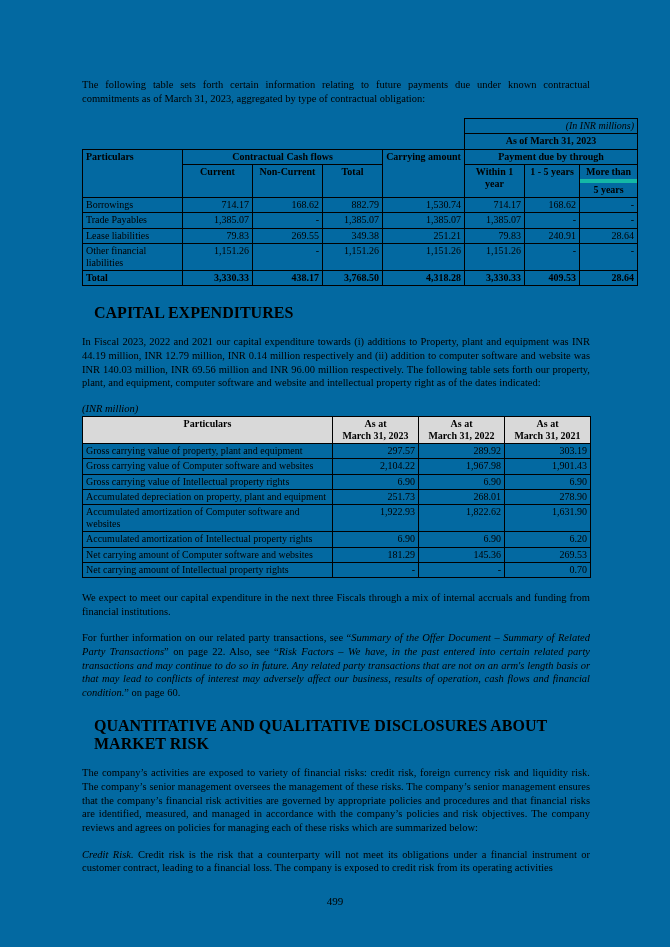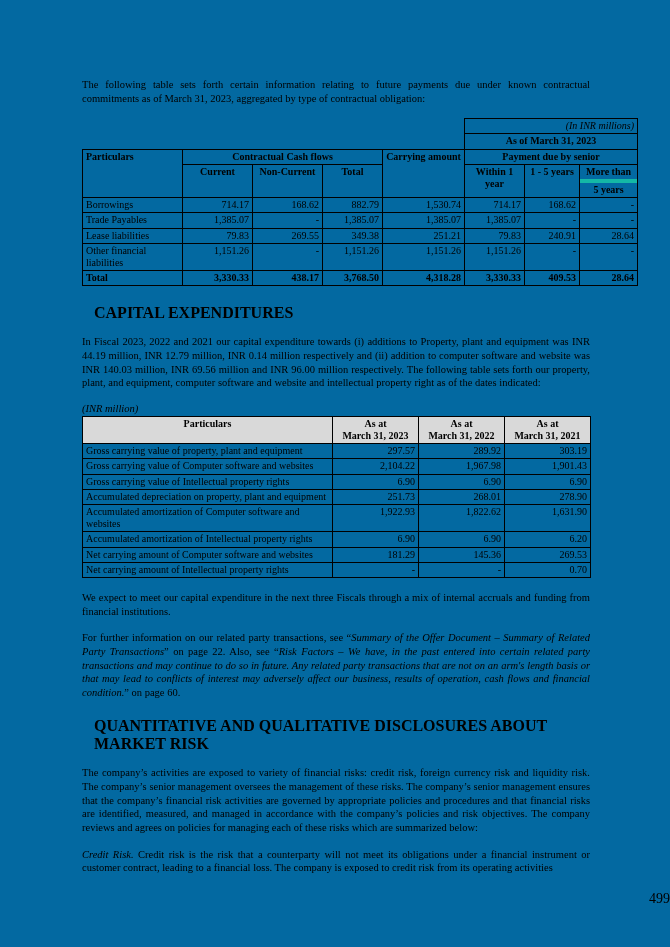--- a/index.html
+++ b/index.html
@@ -17,21 +17,21 @@
   .hc{font-weight:bold;text-align:center;vertical-align:middle;}
   .hl{font-weight:bold;text-align:left;vertical-align:middle;}
   .note{font-style:italic;text-align:right;}
   .num{text-align:right;}
   .bold{font-weight:bold;}
   .shade{background:#d9d9d9;}
   td.more{padding:0;vertical-align:middle;}
   .more-top{border-bottom:4px solid #14b8a6;padding:1px 2px 1px 2px;text-align:center;}
   .more-bot{padding:1px 2px 1px 2px;}
   .unit-line{width:508px;font-size:10.5px;font-style:italic;text-align:left;margin:0 0 2px 0;}
-  .pageno{position:absolute;left:0;bottom:40px;width:670px;text-align:right;font-size:14px;}
+  .pageno{position:absolute;left:0;bottom:40px;width:670px;text-align:center;font-size:11px;}
 </style>
 </head>
 <body>
 
 <div class="page">
 
   <p class="para">The following table sets forth certain information relating to future payments due under known contractual commitments as of March 31, 2023, aggregated by type of contractual obligation:</p>
 
   <table class="t1">
     <colgroup>
@@ -50,21 +50,21 @@
         <td class="cell note" colspan="3">(In INR millions)</td>
       </tr>
       <tr>
         <td class="ghost" colspan="5"></td>
         <td class="cell hc" colspan="3">As of March 31, 2023</td>
       </tr>
       <tr>
         <td class="cell hl" rowspan="2">Particulars</td>
         <td class="cell hc" colspan="3">Contractual Cash flows</td>
         <td class="cell hc" rowspan="2">Carrying amount</td>
-        <td class="cell hc" colspan="3">Payment due by senior</td>
+        <td class="cell hc" colspan="3">Payment due by through</td>
       </tr>
       <tr>
         <td class="cell hc">Current</td>
         <td class="cell hc">Non-Current</td>
         <td class="cell hc">Total</td>
         <td class="cell hc">Within 1 year</td>
         <td class="cell hc">1 - 5 years</td>
         <td class="cell hc more">
           <div class="more-top">More than</div>
           <div class="more-bot">5 years</div>

